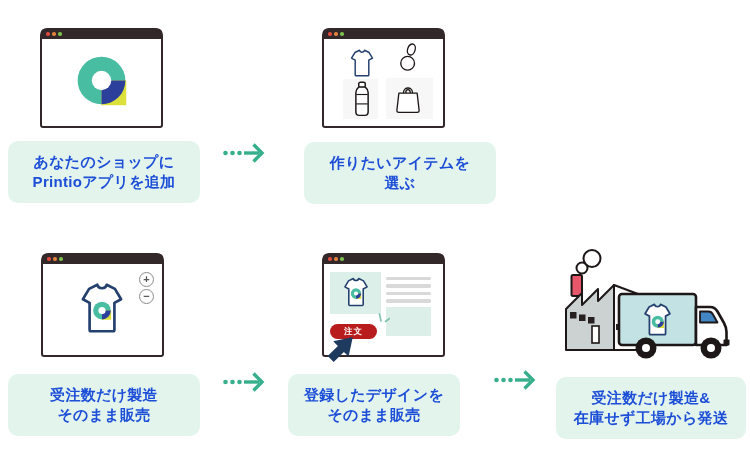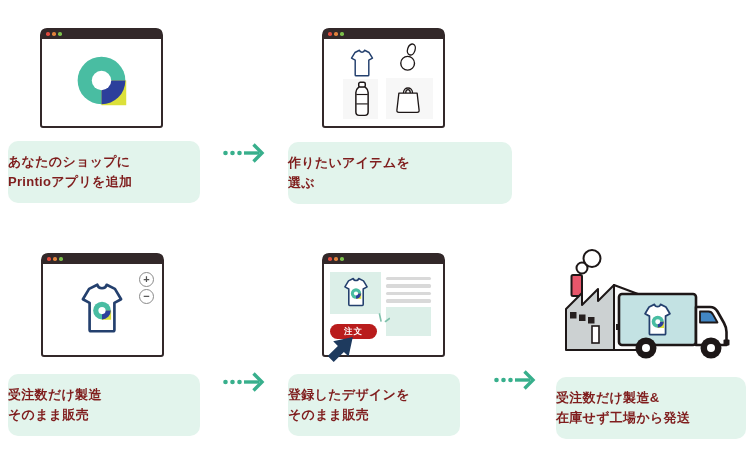--- a/index.html
+++ b/index.html
@@ -10,22 +10,22 @@
   .window{position:absolute;background:#fff;border:2px solid #322829;border-radius:7px 7px 3px 3px;box-sizing:border-box;}
   .winbar{height:10px;background:#322829;border-radius:4px 4px 0 0;display:flex;align-items:center;gap:2.5px;padding-left:5px;margin:-1px -1px 0 -1px;}
   .windot{width:3.5px;height:3.5px;border-radius:50%;}
   .dot-red{background:#DF4A3E;}
   .dot-orange{background:#E1823C;}
   .dot-green{background:#7CC04B;}
   .wincontent{position:relative;width:100%;height:calc(100% - 12px);overflow:visible;}
   .abs{position:absolute;}
   
   .step-label{position:absolute;background:#E2F4EC;border-radius:10px;display:flex;flex-direction:column;
-              align-items:flex-start;justify-content:center;text-align:center;
-              color:#7f1d1d;font-weight:bold;font-size:13px;line-height:20px;letter-spacing:.3px;}
+              align-items:center;justify-content:center;text-align:center;
+              color:#1d4ed8;font-weight:bold;font-size:15px;line-height:20px;letter-spacing:.3px;}
   
   .zoom-btn{position:absolute;width:15px;height:15px;border:1.5px solid #8A8A8A;border-radius:50%;
             box-sizing:border-box;display:flex;align-items:center;justify-content:center;
             font-size:11px;line-height:1;color:#555;font-weight:bold;background:#fff;}
   
   .order-pill{position:absolute;background:#b91c1c;border-radius:8px;color:#fff;font-weight:bold;
               font-size:8.5px;display:flex;align-items:center;justify-content:center;letter-spacing:1px;}
   .gray-line{position:absolute;background:#D9D9D9;border-radius:1.5px;height:3.5px;width:45px;left:62px;}
   .mint-fill{position:absolute;background:#DCEFE8;}
 </style>
@@ -184,21 +184,21 @@
       <use href="#arrow"></use>
     </svg>
   <svg class="abs" style="left:493px;top:367px;color:#38AF8C" width="46" height="26" viewBox="0 0 46 26">
       <use href="#arrow"></use>
     </svg>
 
   <div class="step-label" style="left:8px;top:141px;width:192px;height:62px">
     <span>あなたのショップに</span>
     <span>Printioアプリを追加</span>
   </div>
-  <div class="step-label" style="left:288px;top:142px;width:224px;height:62px">
+  <div class="step-label" style="left:304px;top:142px;width:192px;height:62px">
     <span>作りたいアイテムを</span>
     <span>選ぶ</span>
   </div>
   <div class="step-label" style="left:8px;top:374px;width:192px;height:62px">
     <span>受注数だけ製造</span>
     <span>そのまま販売</span>
   </div>
   <div class="step-label" style="left:288px;top:374px;width:172px;height:62px">
     <span>登録したデザインを</span>
     <span>そのまま販売</span>

